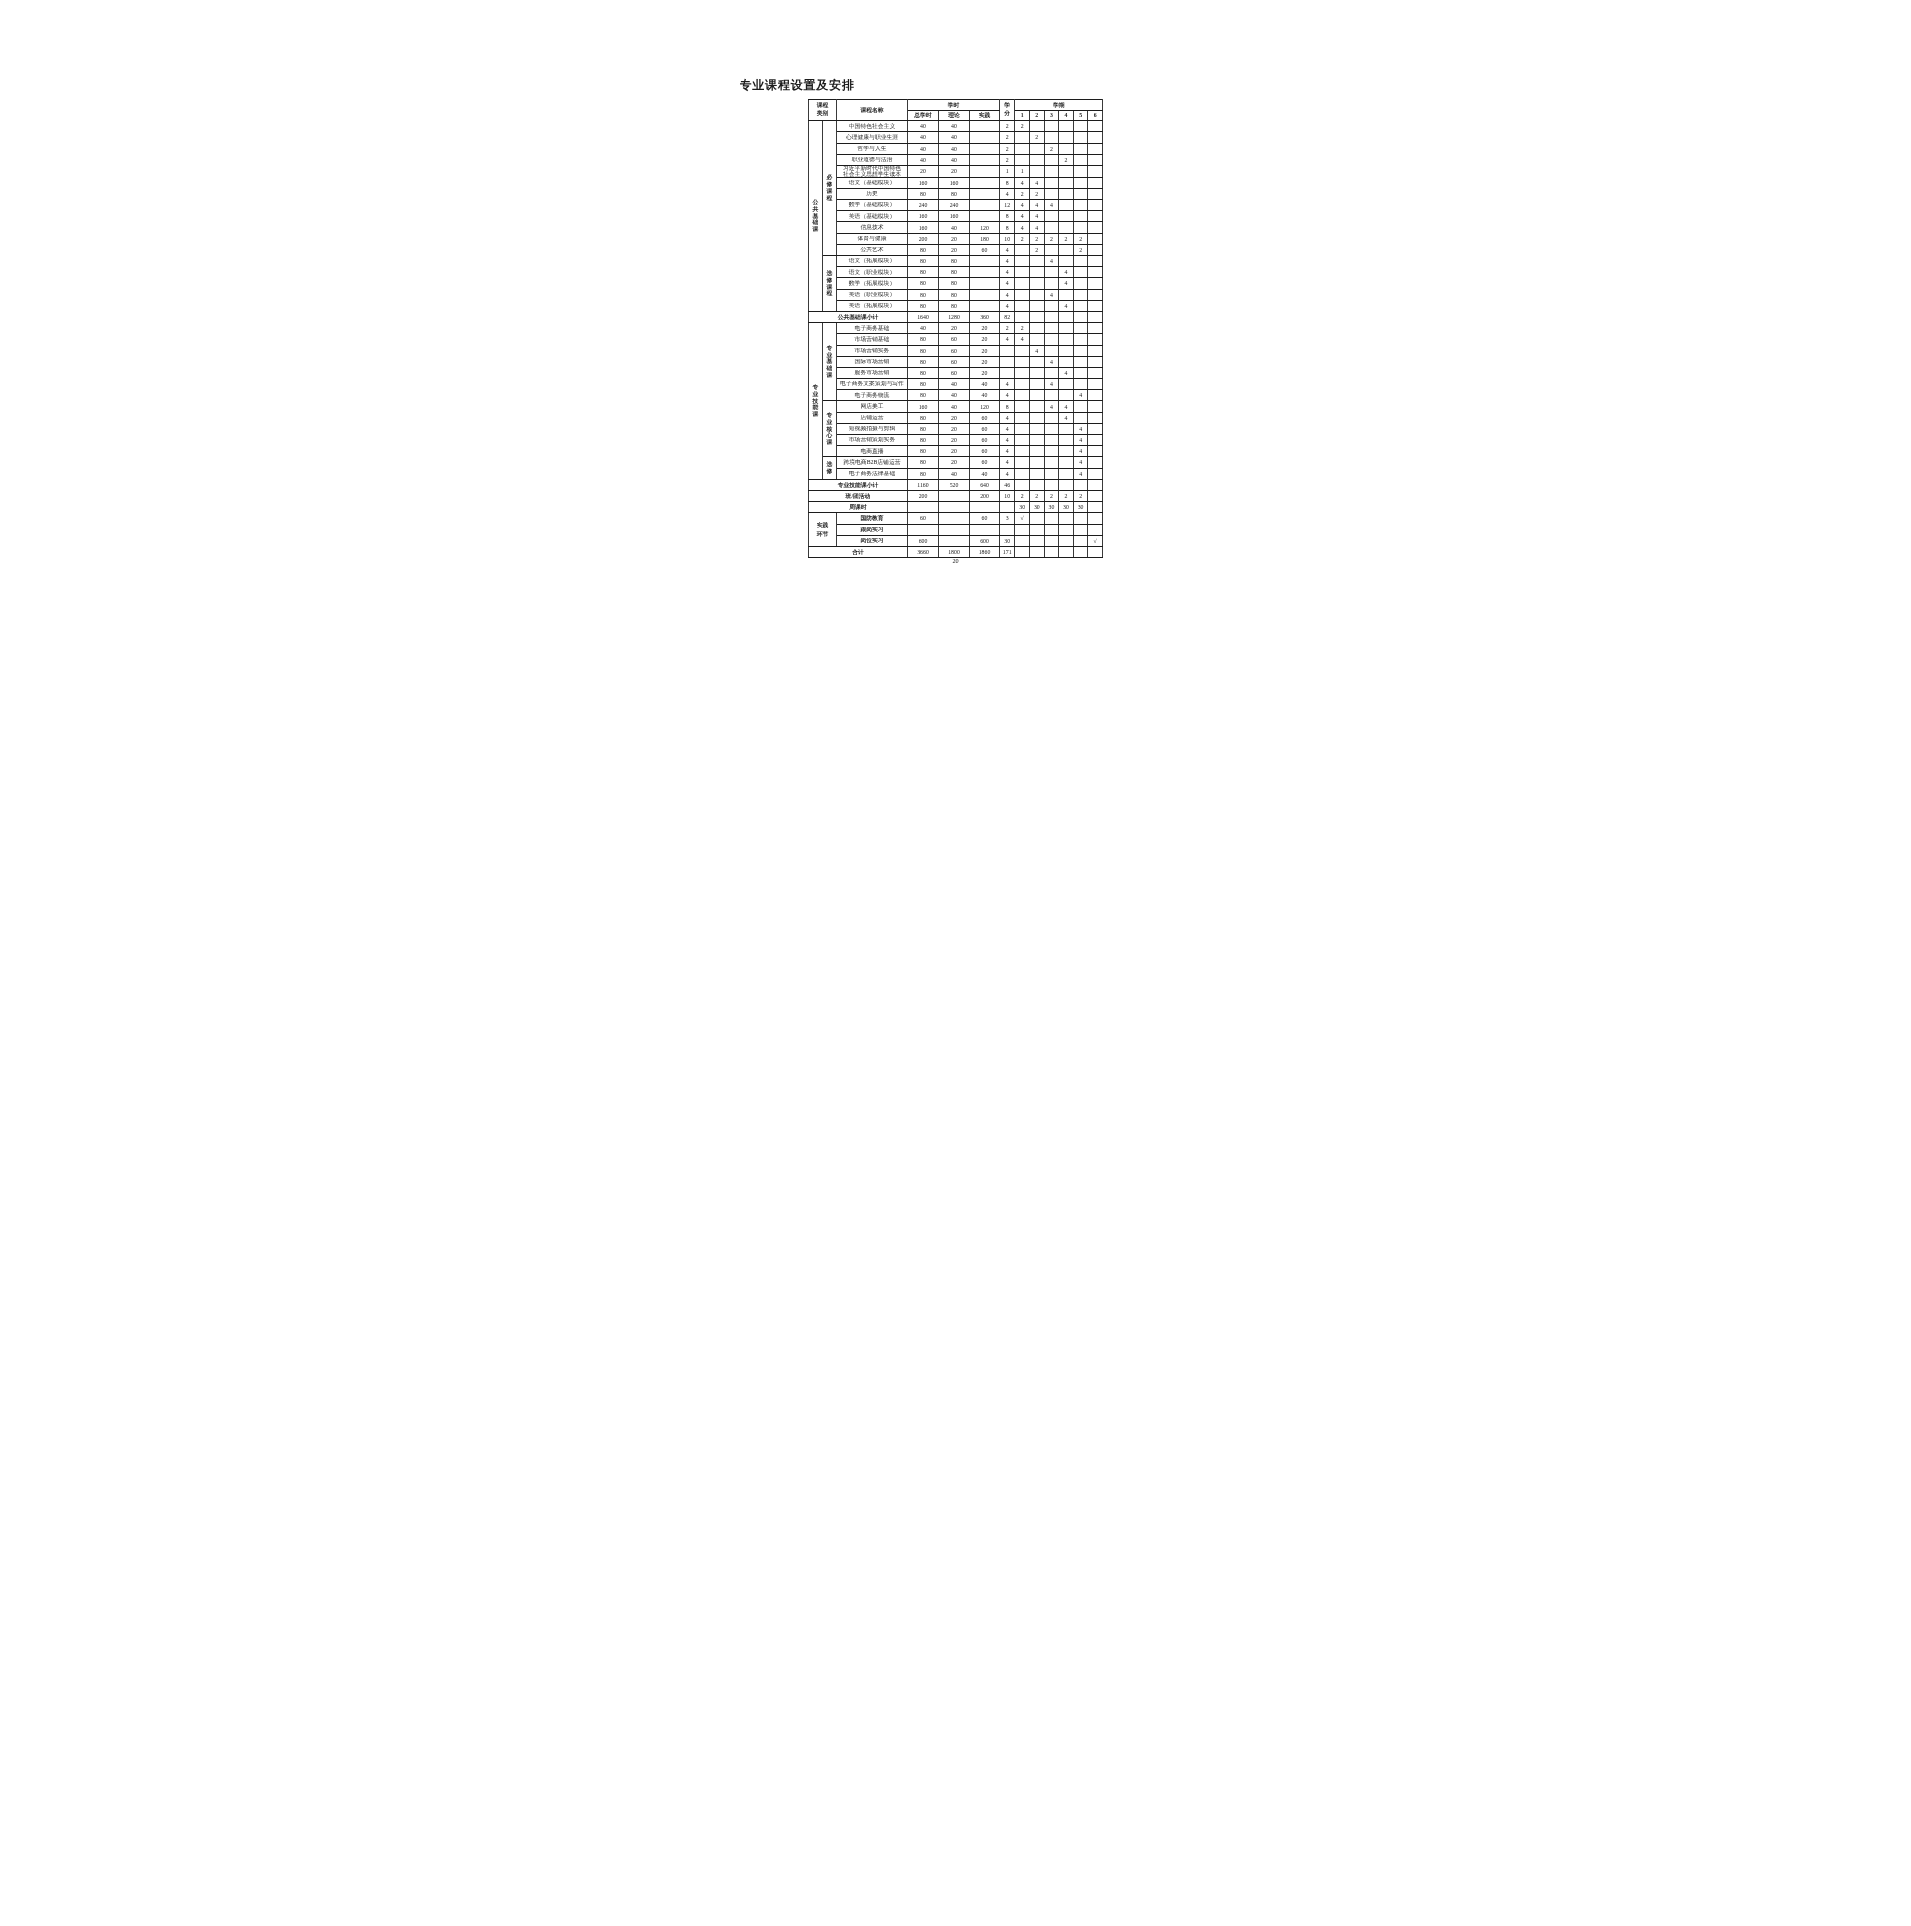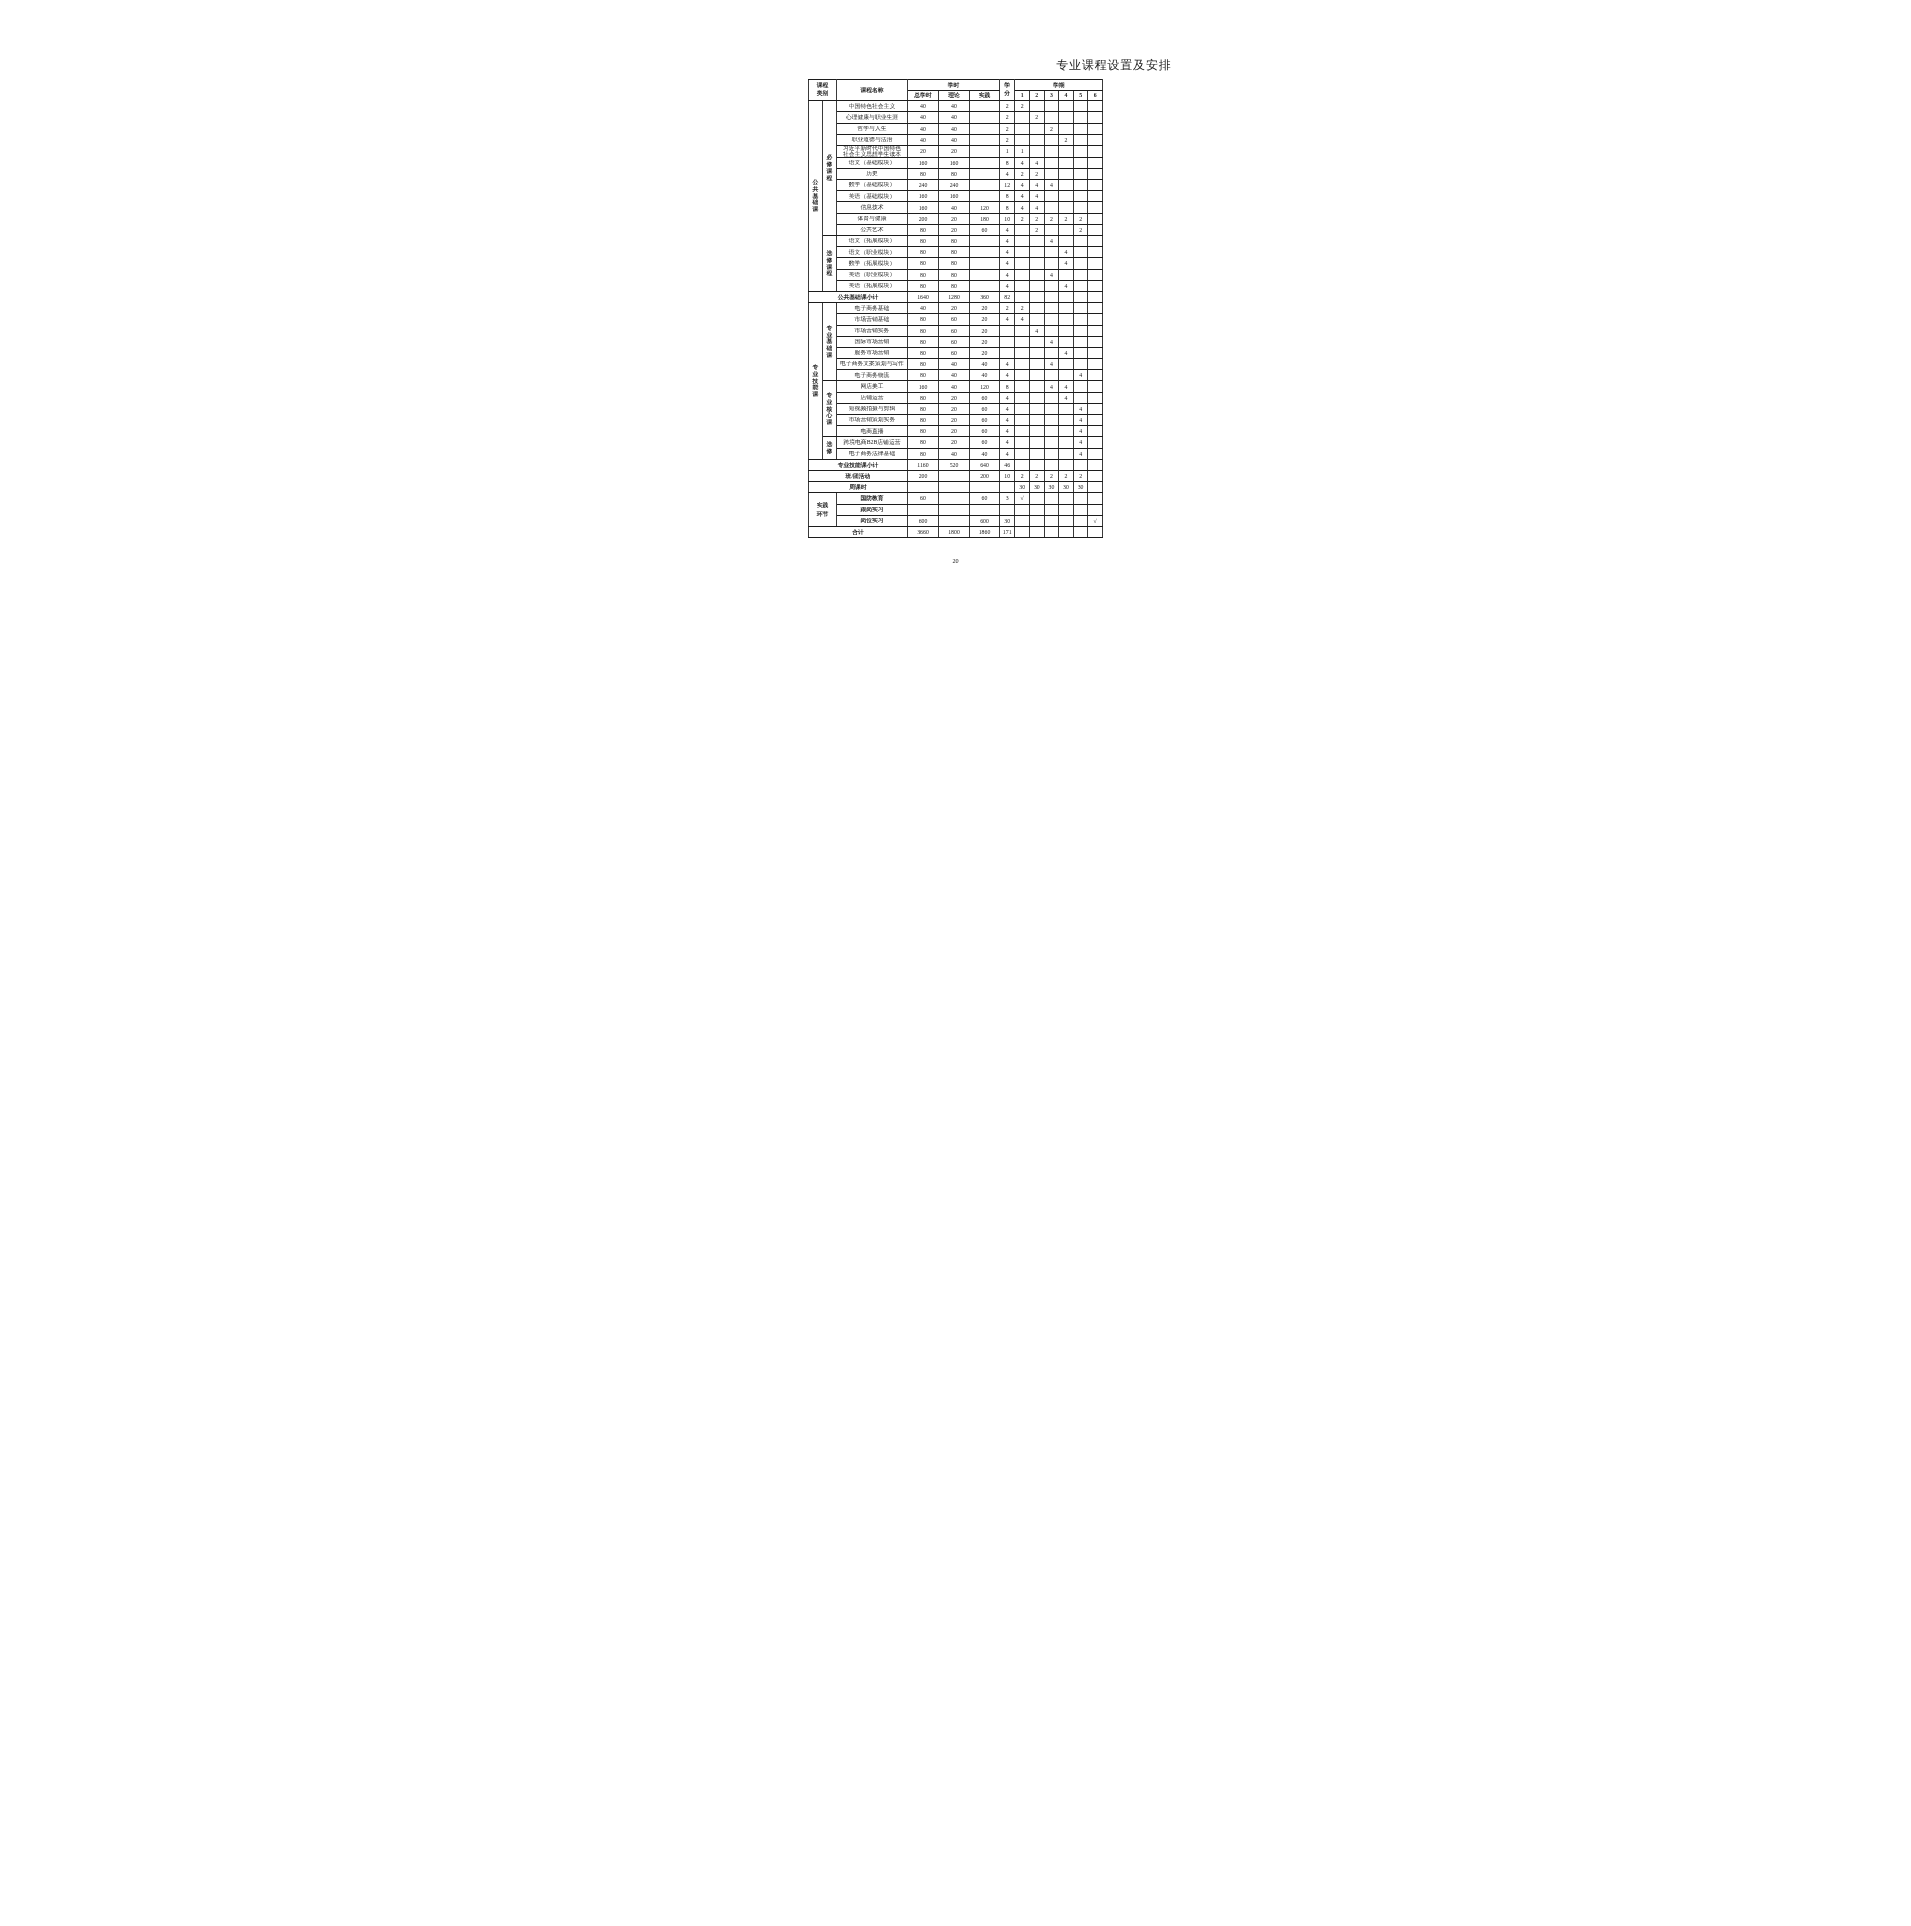--- a/index.html
+++ b/index.html
@@ -7,24 +7,24 @@
   .page {
     position:relative;
     width:432px; height:611px;
     margin:0 auto;
     background:var(--paper);
     color:var(--ink);
     font-family:"Liberation Serif","DejaVu Serif",serif;
     overflow:hidden;
   }
   .doc-title {
-    margin-top:57px;
-    text-align:right;
+    margin-top:77px;
+    text-align:left;
     font-size:12px;
-    font-weight:400;
+    font-weight:700;
     letter-spacing:0.8px;
     color:var(--ink);
   }
   table.course-table {
     border-collapse:collapse;
     table-layout:fixed;
     width:294px;
     margin:5px auto 0 auto;
     border:1.2px solid var(--ink);
   }

